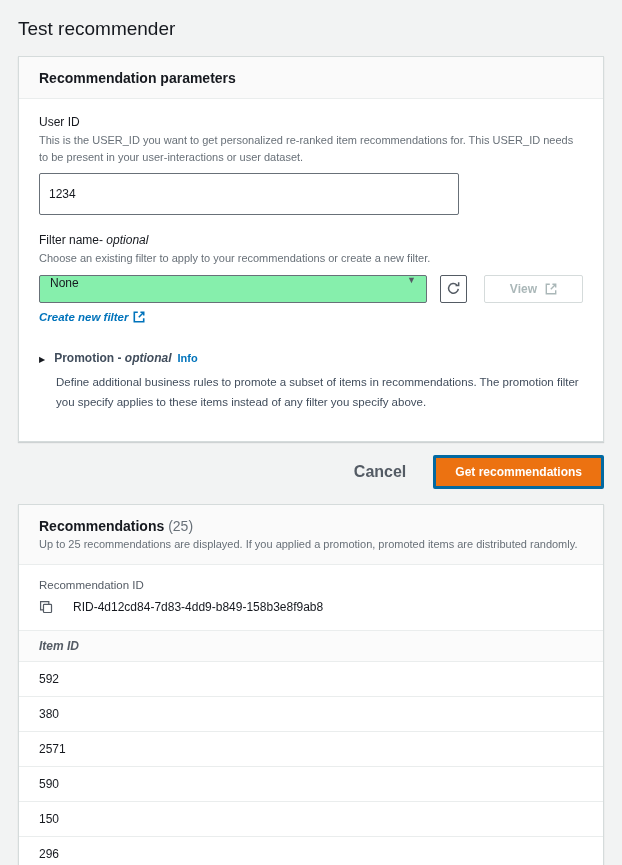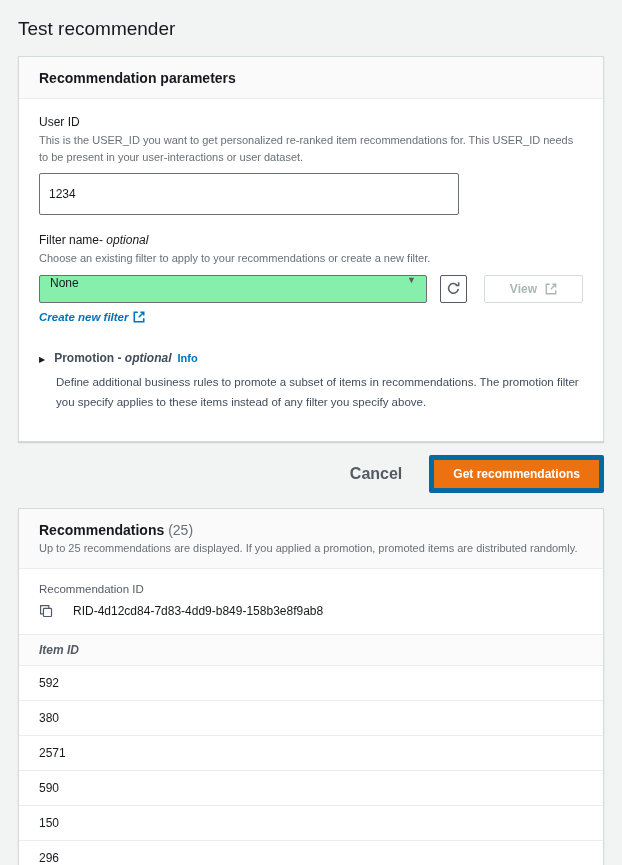--- a/index.html
+++ b/index.html
@@ -80,21 +80,21 @@
 
   .actions {
     display: flex; justify-content: flex-end; align-items: center;
     margin: 13px 18px 15px 18px; gap: 27px;
   }
   .cancel-btn {
     background: none; border: none; padding: 0; font-family: inherit;
     color: #545b64; font-size: 16px; font-weight: 700; cursor: pointer;
   }
   .primary-btn {
-    background: #ec7211; border: 5px solid #0369a1; border-radius: 2px;
+    background: #ec7211; border: 3px solid #0369a1; border-radius: 2px;
     color: #fff; font-size: 12px; font-weight: 700; font-family: inherit;
     padding: 7px 19px; cursor: pointer;
   }
 
   .rid-section { padding: 14px 20px 16px 20px; }
   .rid-label { font-size: 11.5px; color: #545b64; margin-bottom: 9px; }
   .rid-row { display: flex; align-items: center; gap: 20px; font-size: 12px; color: #16191f; }
   .copy-btn { background: none; border: none; padding: 0; cursor: pointer; display: flex; align-items: center; }
 
   .item-table { border-top: 1px solid #eaeded; }

